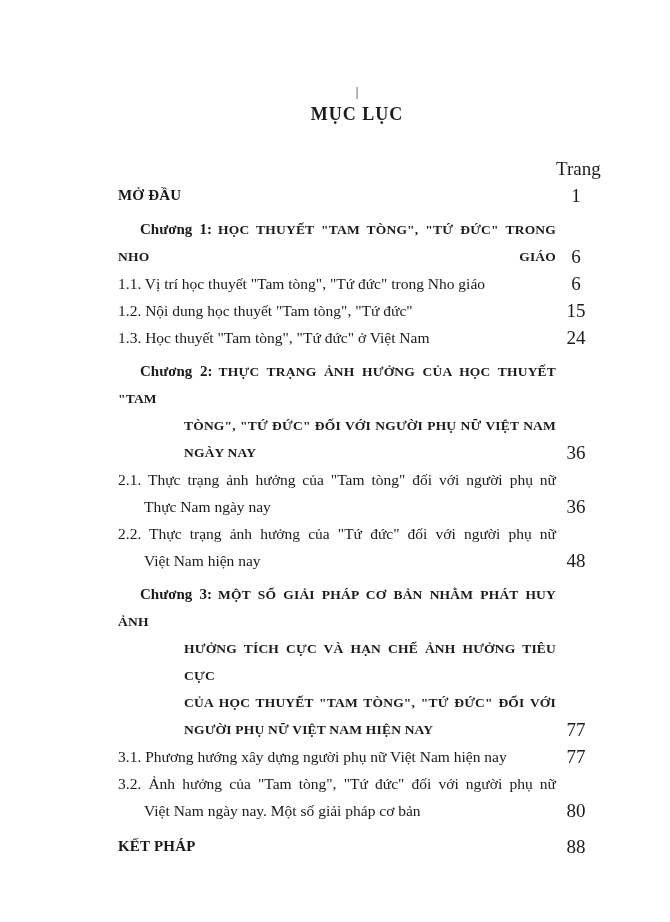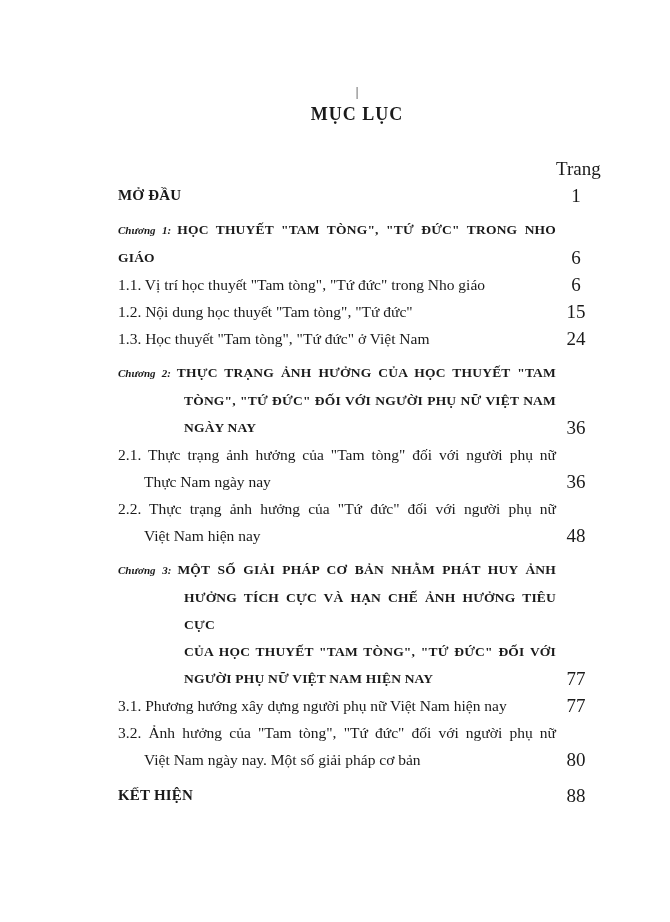--- a/index.html
+++ b/index.html
@@ -66,25 +66,25 @@
   .entry.chapter { margin-top: 7px; }
   .entry.gap { margin-top: 9px; }
   .chapter .line {
     font-weight: bold;
     font-size: 13.5px;
     letter-spacing: 0.2px;
   }
   .chapter .cont { padding-left: 66px; }
   .sub .cont { padding-left: 26px; }
   .chapter .chapter-label {
-    font-style: italic;
     font-weight: bold;
-    font-size: 11px;
+    font-size: 15px;
     letter-spacing: 0;
     margin-right: 6px;
+    margin-left: 22px;
   }
   .section .line {
     font-weight: bold;
     font-size: 15px;
     letter-spacing: 0.2px;
   }
 </style>
 </head>
 <body>
 
@@ -167,20 +167,20 @@
           </div>
           <div class="entry sub">
             <div class="text-col">
               <div class="line j">3.2. Ảnh hưởng của "Tam tòng", "Tứ đức" đối với người phụ nữ</div>
               <div class="line cont">Việt Nam ngày nay. Một số giải pháp cơ bản</div>
             </div>
             <div class="page-col">80</div>
           </div>
           <div class="entry section gap">
             <div class="text-col">
-              <div class="line">KẾT HIỆN</div>
+              <div class="line">KẾT PHÁP</div>
             </div>
             <div class="page-col">88</div>
           </div>
         </div>
     </div>
   </div>
 </div>
 
 </body></html>

